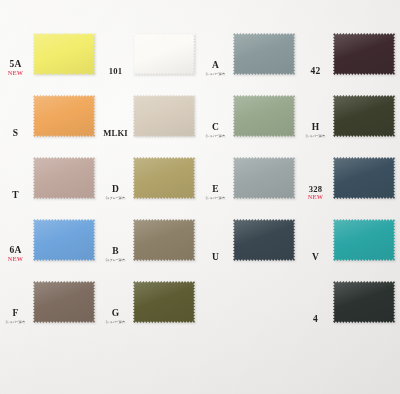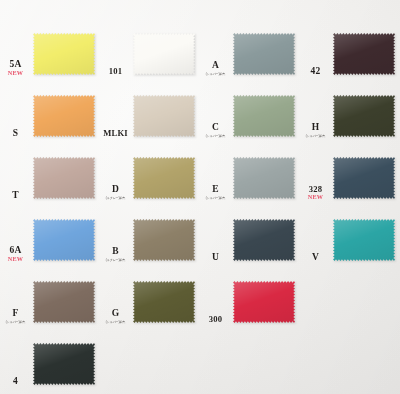--- a/index.html
+++ b/index.html
@@ -267,28 +267,20 @@
     </div>
     <div class="cell">
       <div class="labelbox">
         <span class="code">G</span>
         <span class="jp">(シルバー)系色</span>
       </div>
       <div class="swatch-wrap">
         <div class="swatch" style="background: rgb(93, 92, 51);"></div>
       </div>
     </div>
-    <div class="cell">
-      <div class="labelbox">
-        <span class="code small">300</span>
-      </div>
-      <div class="swatch-wrap">
-        <div class="swatch" style="background: rgb(217, 41, 67);"></div>
-      </div>
-    </div>
     <div class="cell"></div>
     <div class="cell">
       <div class="labelbox">
         <span class="code">4</span>
       </div>
       <div class="swatch-wrap">
         <div class="swatch" style="background: rgb(43, 50, 48);"></div>
       </div>
     </div>
   </div>

